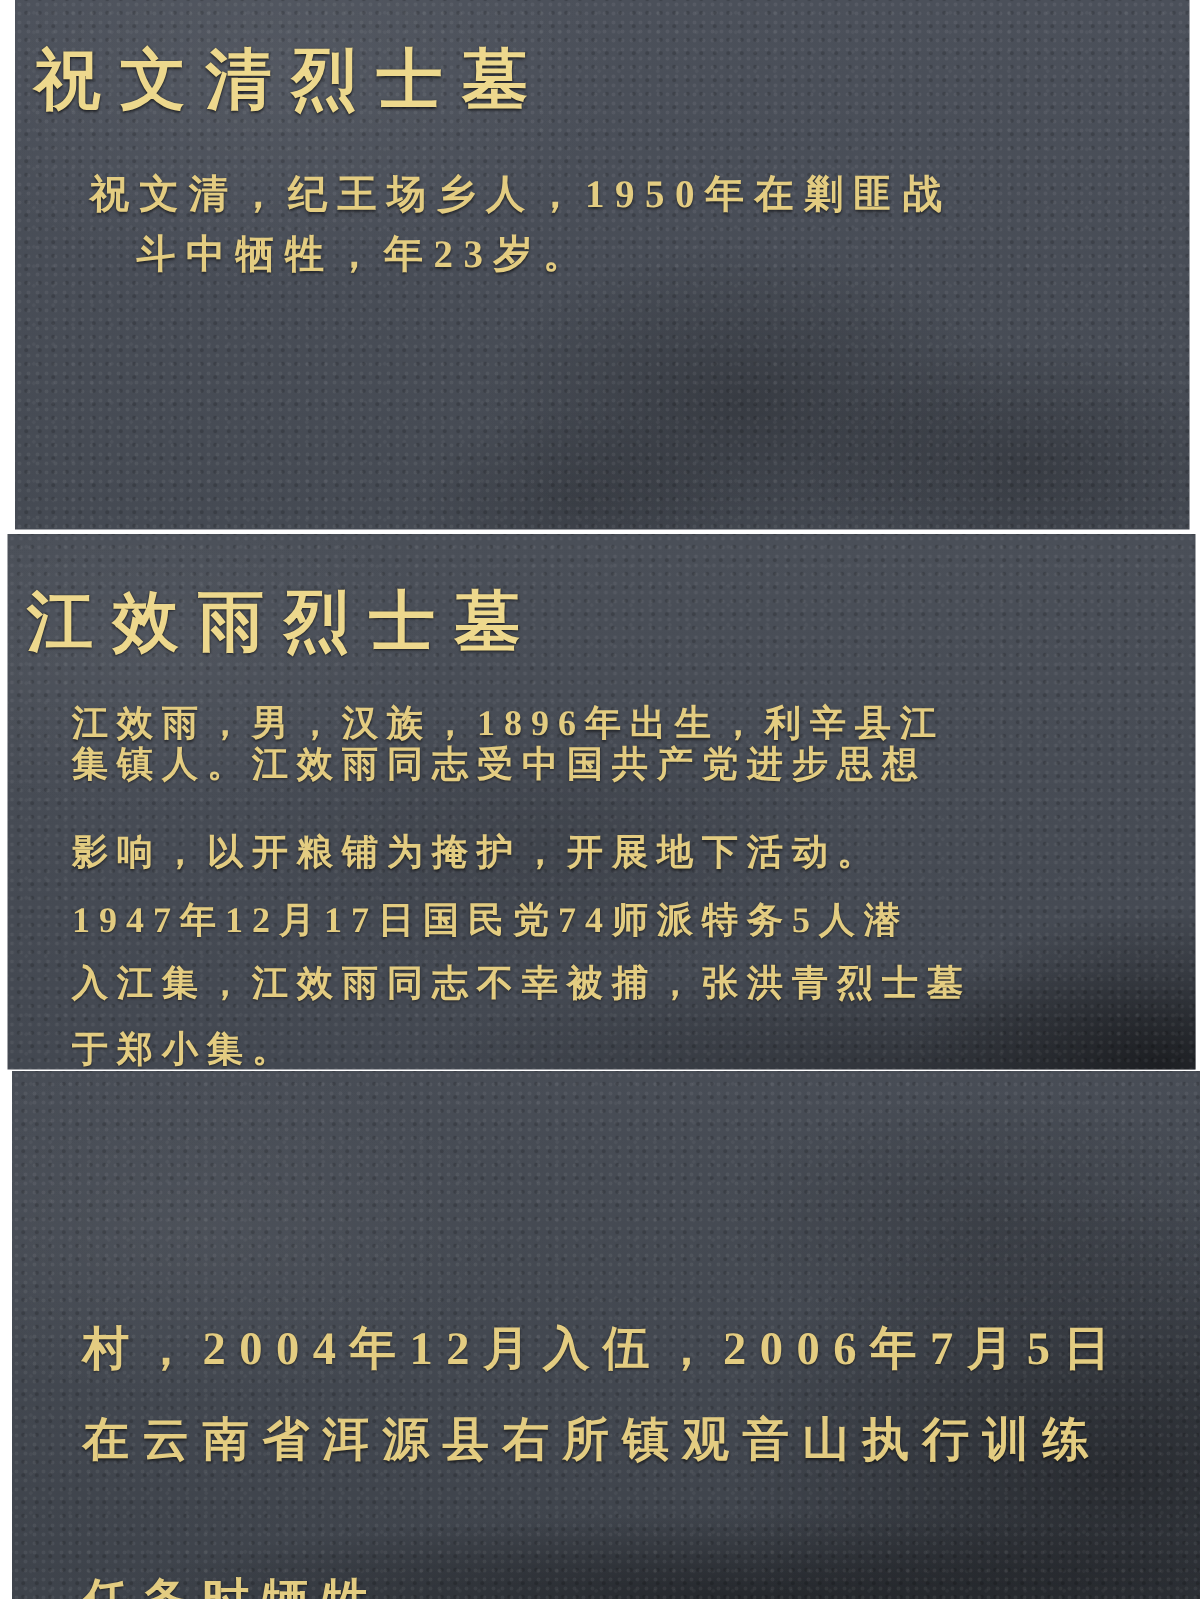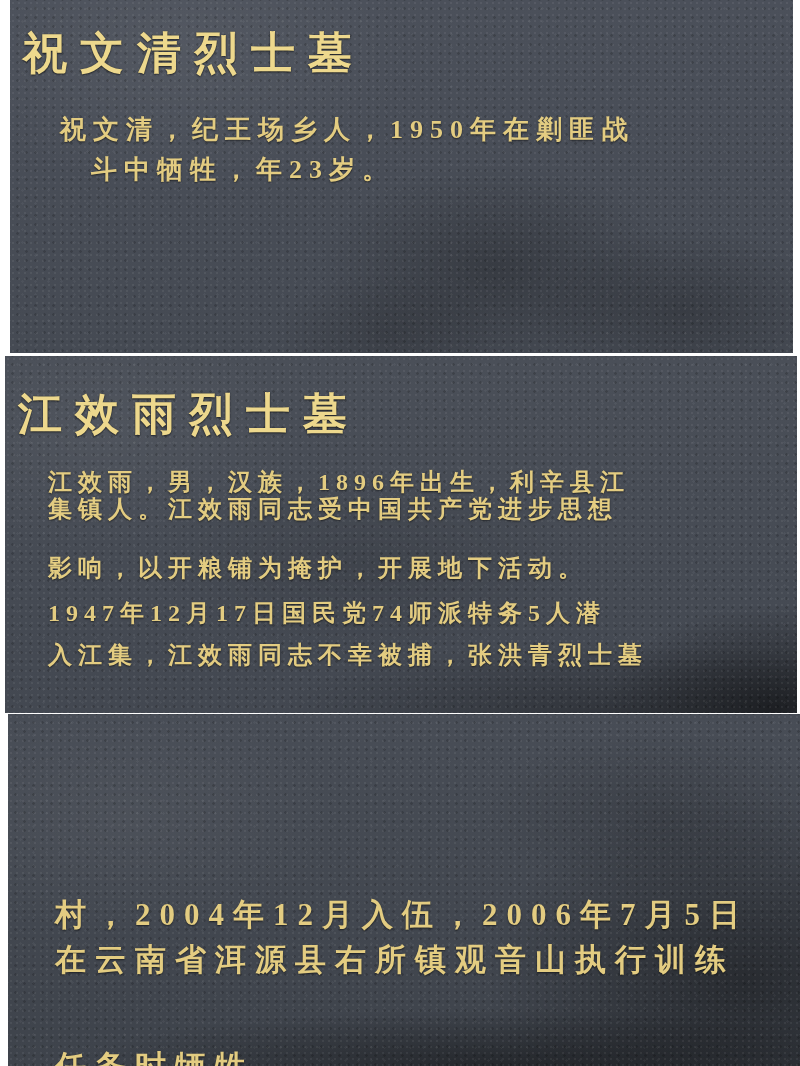--- a/index.html
+++ b/index.html
@@ -90,21 +90,21 @@
   #p2 .l0 { top: 110px; }
   #p2 .l1 { top: 137px; }
   #p2 .l2 { top: 196px; text-align: right; }
   #p2 .l3 { top: 241px; }
   #p2 .l4 { top: 283px; }
   #p2 .l5 { top: 327px; }
 
   #p3 .title { top: 30px; }
   #p3 .line  { left: 47px; font-size: 31px; letter-spacing: 9px; }
   #p3 .l0 { top: 117px; }
-  #p3 .l1 { top: 180px; }
+  #p3 .l1 { top: 164px; }
   #p3 .l2 { top: 225px; }
   #p3 .l3 { top: 284px; margin-top: 48px; }
 </style>
 </head>
 <body>
 
 <div class="photo">
 
   <section class="plaque" id="p1">
     <div class="grain"></div>
@@ -114,20 +114,21 @@
   </section>
 
   <section class="plaque" id="p2">
     <div class="grain"></div>
     <h1 class="title">江效雨烈士墓</h1>
     <p class="line l0">江效雨，男，汉族，1896年出生，利辛县江</p>
     <p class="line l1">集镇人。江效雨同志受中国共产党进步思想</p>
     <p class="line l2">影响，以开粮铺为掩护，开展地下活动。</p>
     <p class="line l3">1947年12月17日国民党74师派特务5人潜</p>
     <p class="line l4">入江集，江效雨同志不幸被捕，张洪青烈士墓</p>
+    <p class="line l5">于郑小集。</p>
   </section>
 
   <section class="plaque" id="p3">
     <div class="grain"></div>
     <p class="line l1">村，2004年12月入伍，2006年7月5日</p>
     <p class="line l2">在云南省洱源县右所镇观音山执行训练</p>
     <p class="line l3">任务时牺牲。</p>
   </section>
 
 </div>

